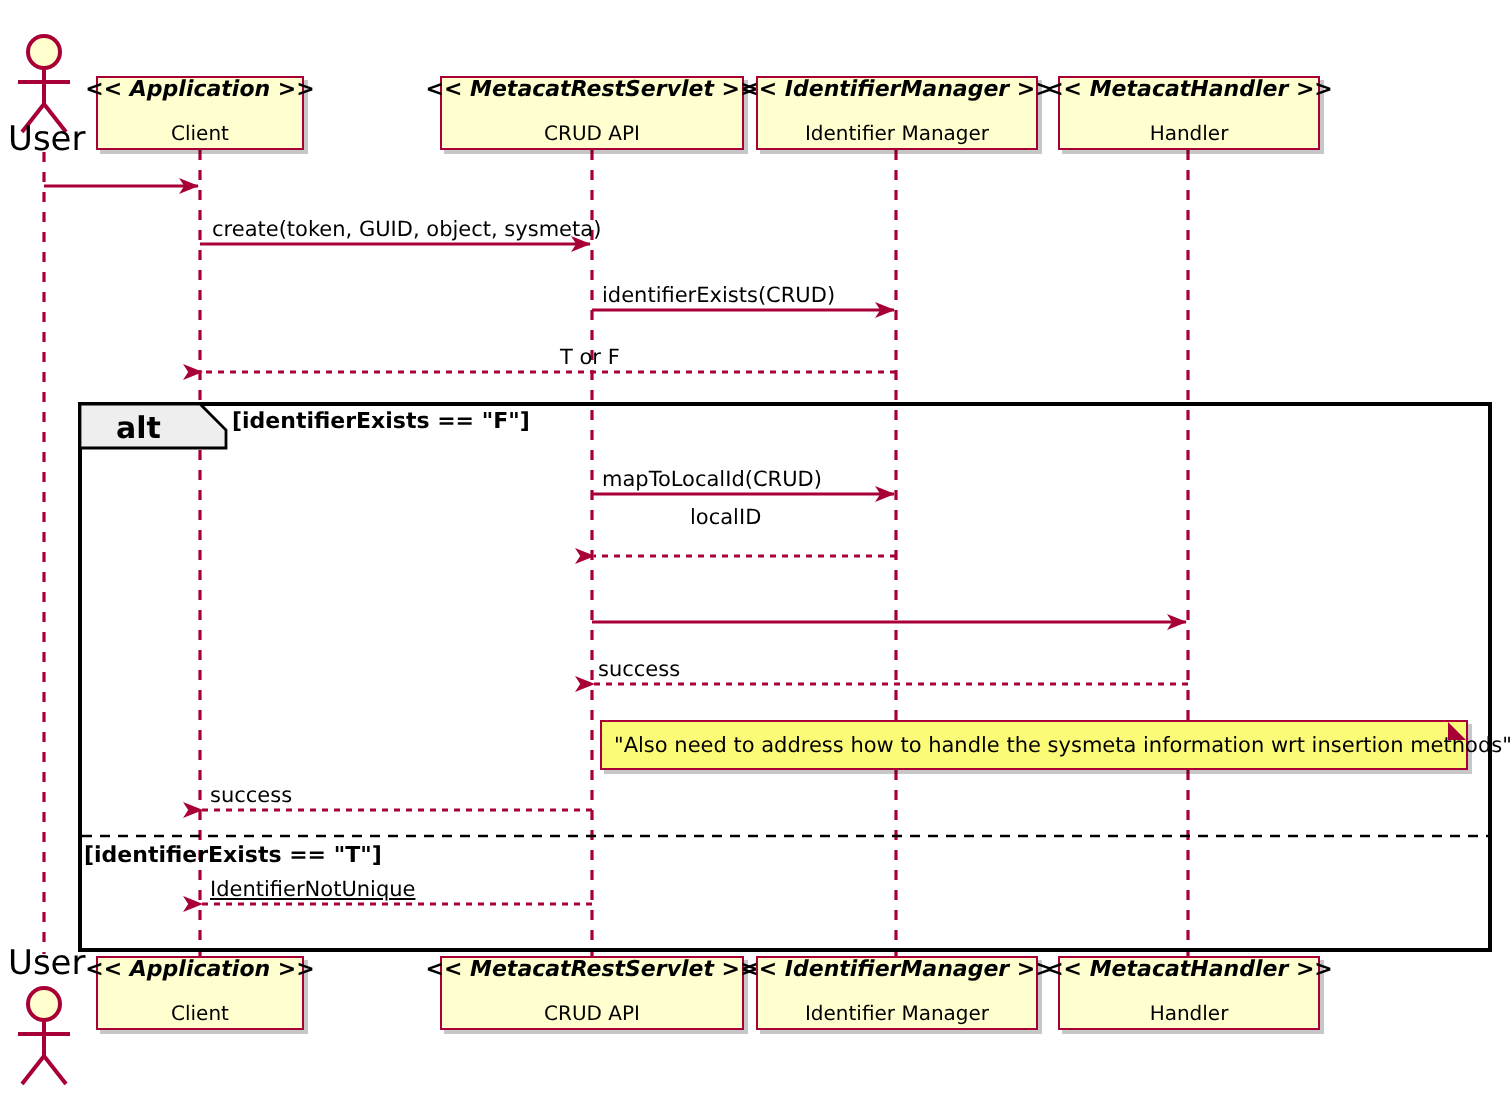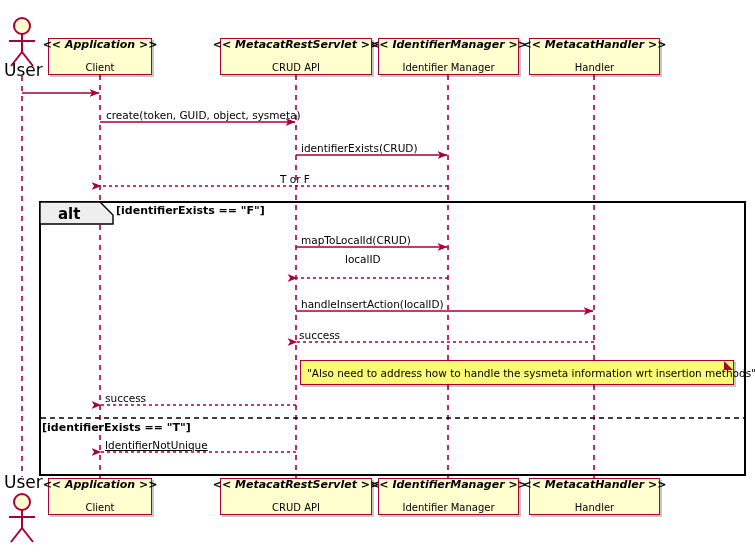--- a/index.html
+++ b/index.html
@@ -209,21 +209,20 @@
   <div class="msg-label" style="left:106px; top:109px;">create(token, GUID, object, sysmeta)</div>
 
   <div class="msg-label" style="left:301px; top:142px;">identifierExists(CRUD)</div>
 
   <div class="msg-label" style="left:280px; top:173px;">T or F</div>
 
   <div class="msg-label" style="left:301px; top:234px;">mapToLocalId(CRUD)</div>
 
   <div class="msg-label" style="left:299px; top:253px;margin-left:46px;">localID</div>
 
-  <div class="msg-label" style="left:301px; top:298px;">handleInsertAction(localID)</div>
 
   <div class="msg-label" style="left:299px; top:329px;">success</div>
 
   <div class="msg-label" style="left:105px; top:392px;">success</div>
 
   <div class="msg-label" style="left:105px; top:439px;text-decoration:underline;">IdentifierNotUnique</div>
 
   <div class="frame-op" style="left:58px; top:205px;">alt</div>
 
   <div class="frame-guard" style="left:116px; top:204px;">[identifierExists == "F"]</div>

